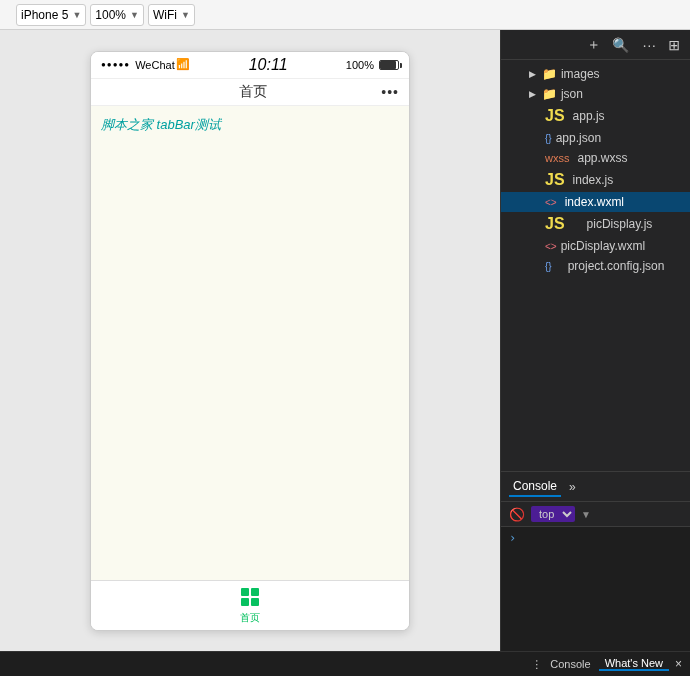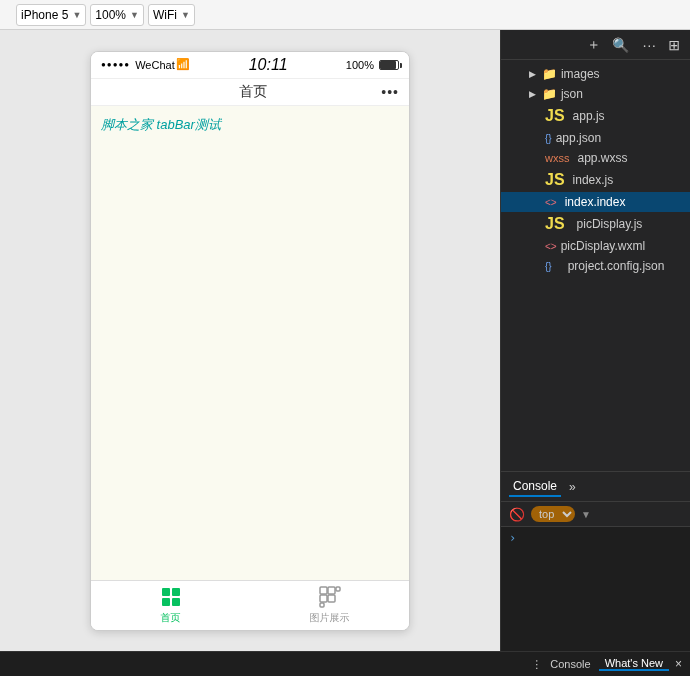--- a/index.html
+++ b/index.html
@@ -310,26 +310,26 @@
       width: 16px;
       height: 16px;
       color: #ccc;
       font-size: 13px;
       cursor: pointer;
       display: flex;
       align-items: center;
       justify-content: center;
     }
     .console-select {
-      background: #a16207;
+      background: #4c1d95;
       border: none;
       color: #ccc;
       font-size: 11px;
       padding: 1px 4px;
-      border-radius: 8px;
+      border-radius: 2px;
       cursor: pointer;
     }
 
     .console-content {
       flex: 1;
       padding: 4px 8px;
       color: #569cd6;
       font-size: 12px;
       font-family: monospace;
     }
@@ -423,32 +423,20 @@
         <div class="tab-item">
 
           <svg class="tab-icon" viewBox="0 0 24 24" fill="none">
             <rect x="3" y="3" width="8" height="8" rx="1" fill="#07c160"></rect>
             <rect x="13" y="3" width="8" height="8" rx="1" fill="#07c160"></rect>
             <rect x="3" y="13" width="8" height="8" rx="1" fill="#07c160"></rect>
             <rect x="13" y="13" width="8" height="8" rx="1" fill="#07c160"></rect>
           </svg>
           <span class="tab-label">首页</span>
         </div>
-        <div class="tab-item">
-
-          <svg class="tab-icon" viewBox="0 0 24 24" fill="none">
-            <rect x="2" y="2" width="7" height="7" rx="1" stroke="#999" stroke-width="1.5"></rect>
-            <rect x="10" y="2" width="7" height="7" rx="1" stroke="#999" stroke-width="1.5"></rect>
-            <rect x="18" y="2" width="4" height="4" rx="1" stroke="#999" stroke-width="1.5"></rect>
-            <rect x="2" y="10" width="7" height="7" rx="1" stroke="#999" stroke-width="1.5"></rect>
-            <rect x="10" y="10" width="7" height="7" rx="1" stroke="#999" stroke-width="1.5"></rect>
-            <rect x="2" y="18" width="4" height="4" rx="1" stroke="#999" stroke-width="1.5"></rect>
-          </svg>
-          <span class="tab-label-gray">图片展示</span>
-        </div>
       </div>
 
     </div>
   </div>
 
   <div class="file-panel">
 
     <div class="file-panel-toolbar">
       <span class="icon-btn">＋</span>
       <span class="icon-btn">🔍</span>
@@ -492,27 +480,27 @@
 
       <div class="file-item">
         <span class="indent2"></span>
         <span class="file-ext-js">JS</span>
         <span style="margin-left:4px;">index.js</span>
       </div>
 
       <div class="file-item active">
         <span class="indent2"></span>
         <span class="file-ext-wxml">&lt;&gt;</span>
-        <span style="margin-left:4px;">index.index</span>
+        <span style="margin-left:4px;">index.wxml</span>
       </div>
 
       <div class="file-item">
         <span class="indent2"></span>
         <span class="file-ext-js">JS</span>
-        <span style="margin-left:8px;">picDisplay.js</span>
+        <span style="margin-left:18px;">picDisplay.js</span>
       </div>
 
       <div class="file-item">
         <span class="indent2"></span>
         <span class="file-ext-wxml">&lt;&gt;</span>
         <span style="margin-left:0;">picDisplay.wxml</span>
       </div>
 
       <div class="file-item">
         <span class="indent2"></span>

